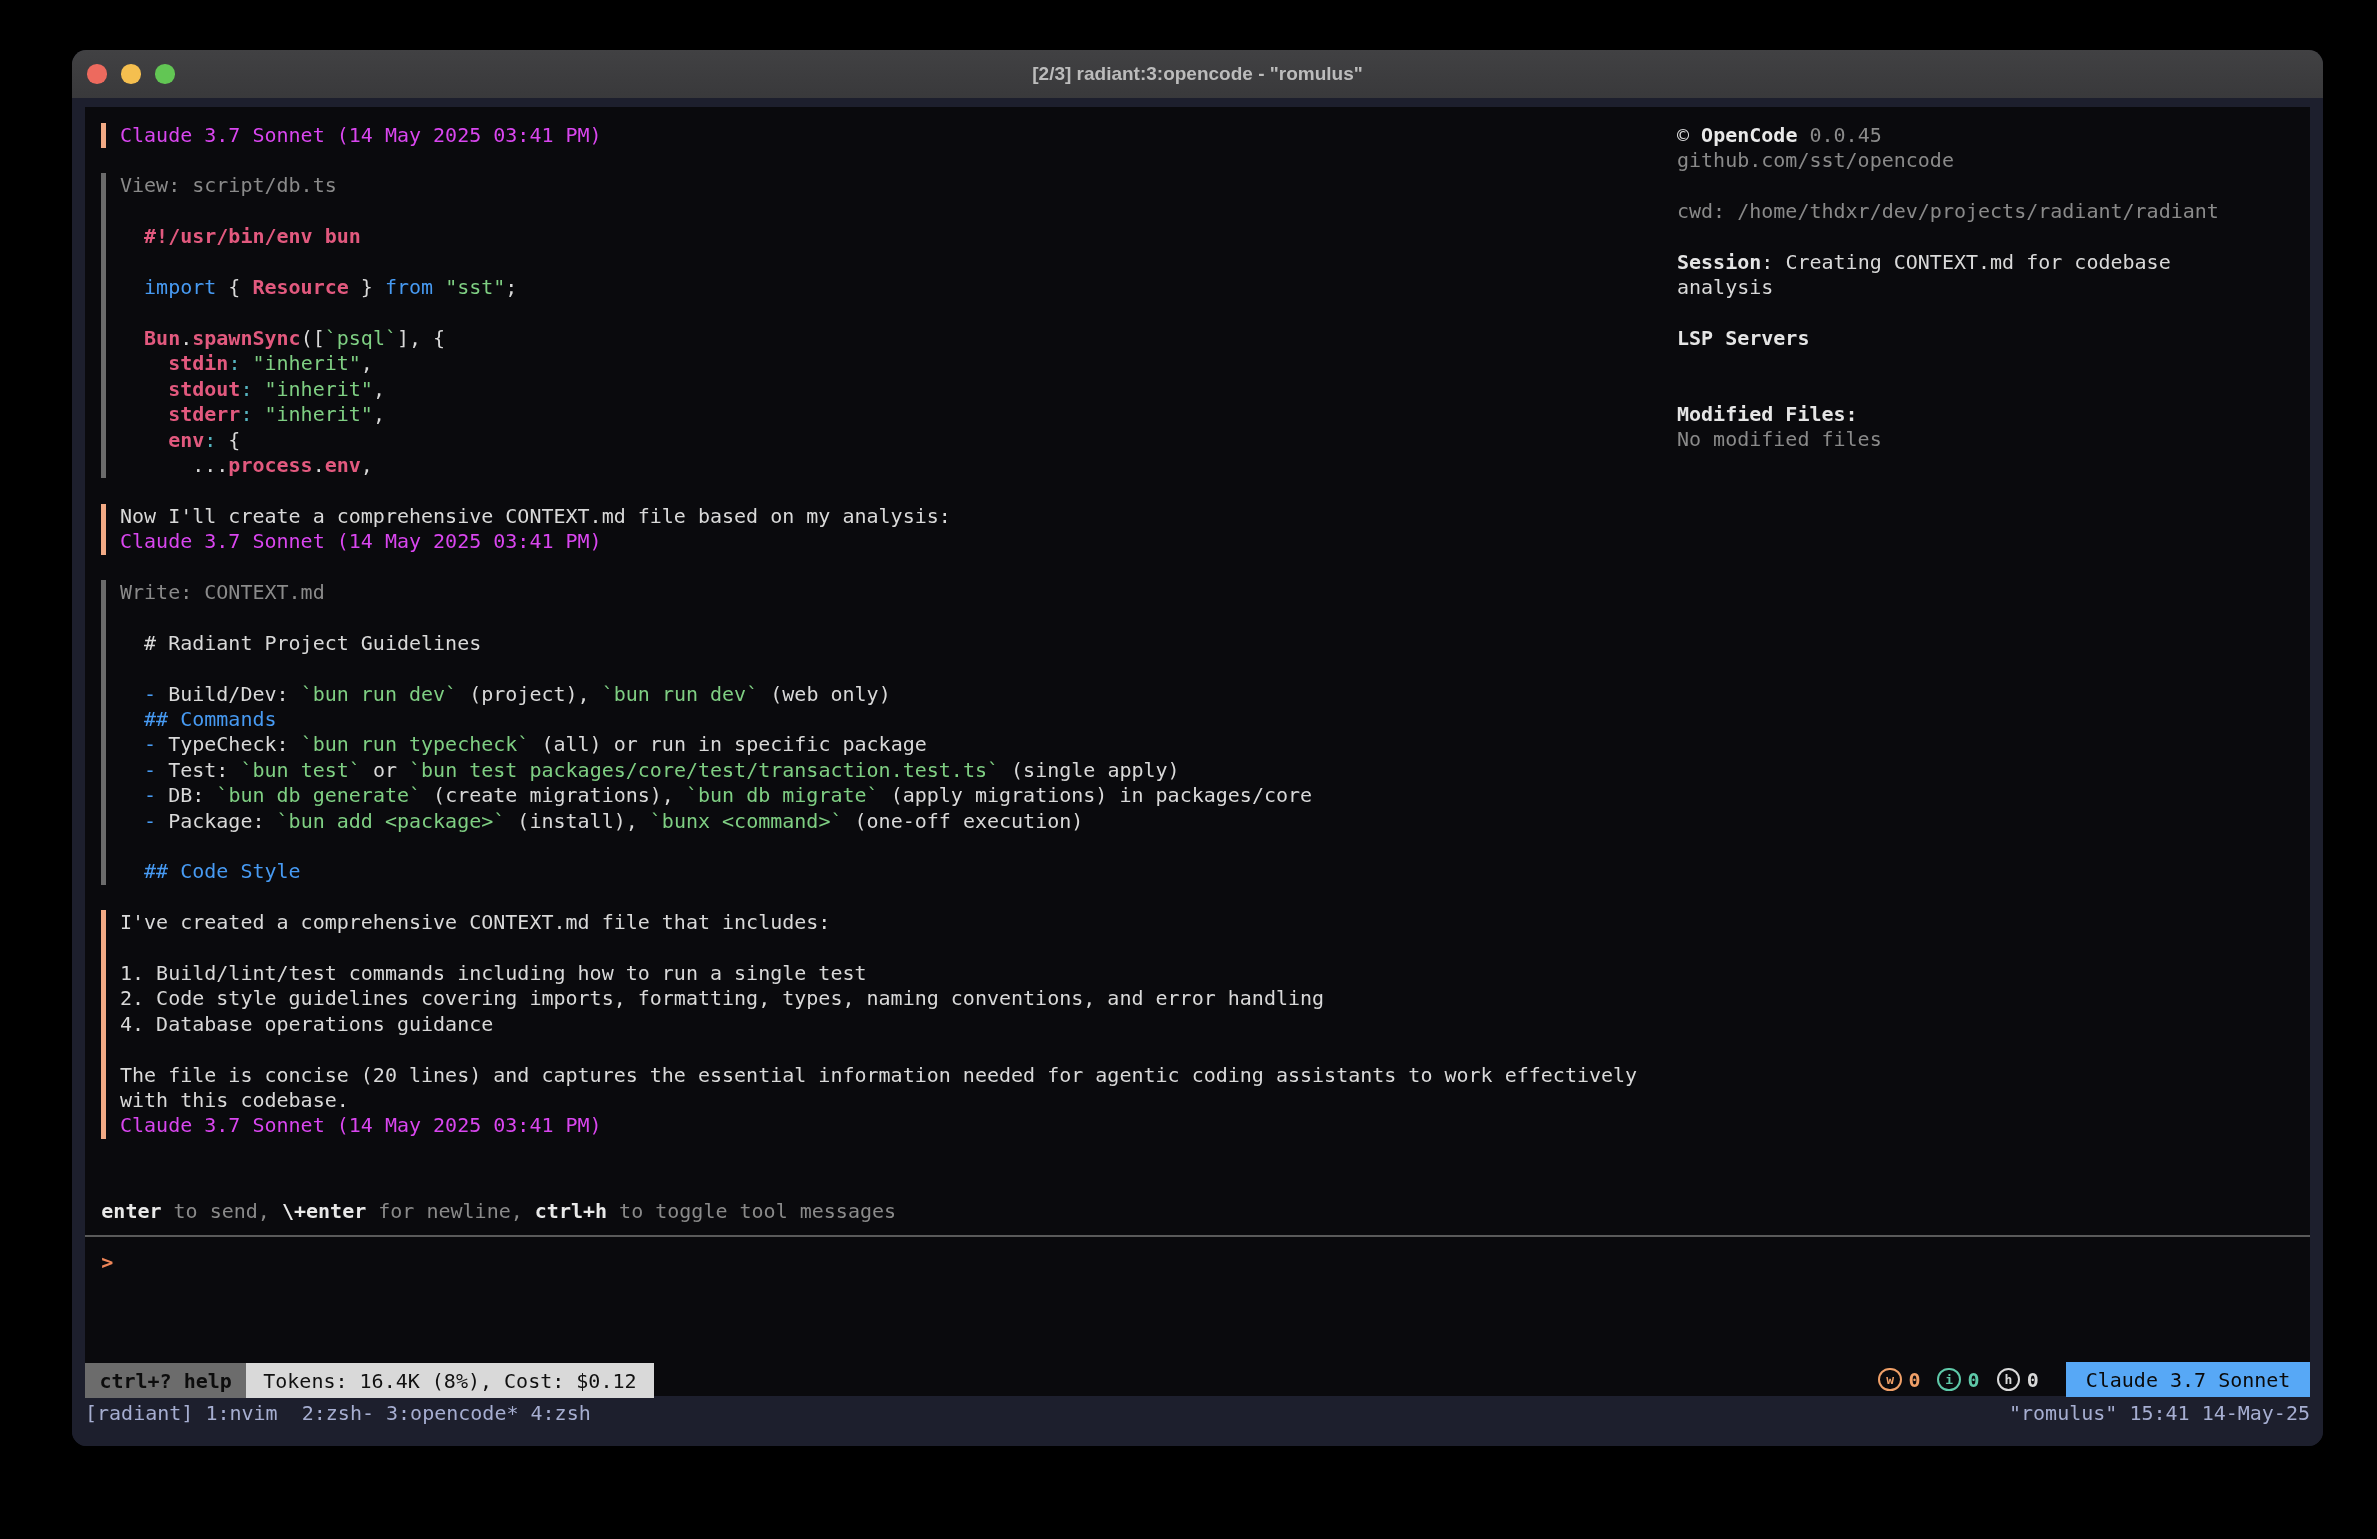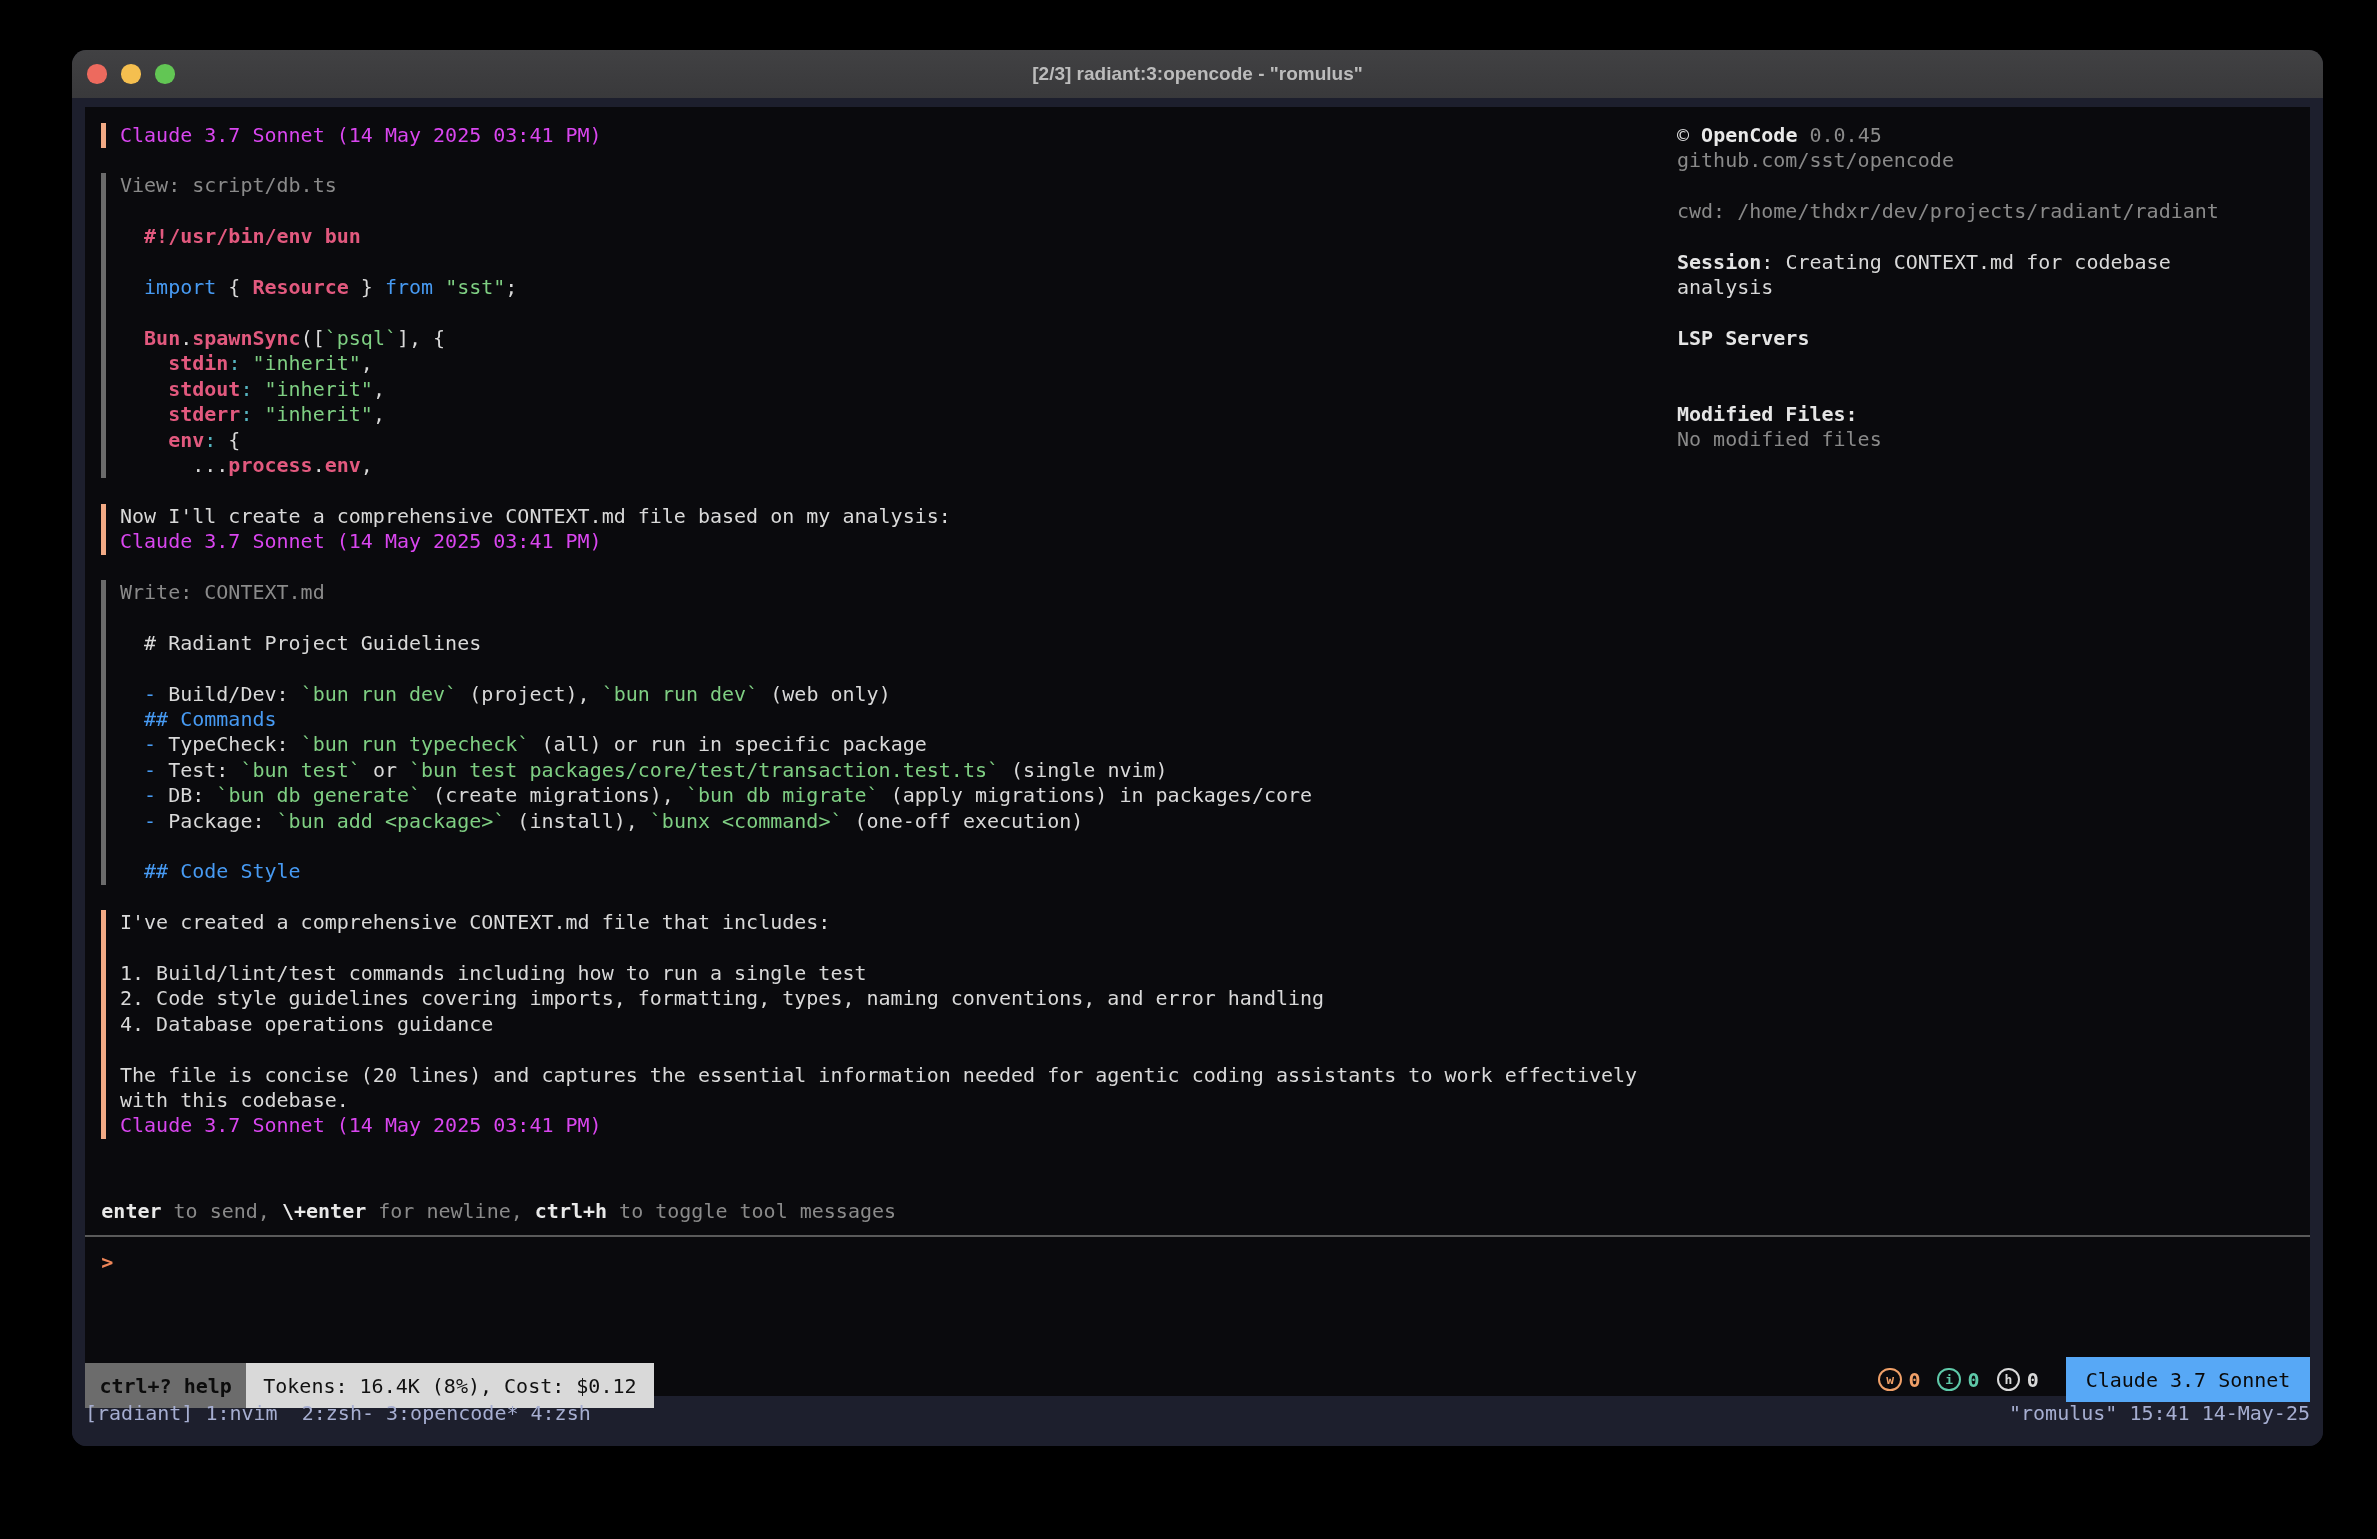--- a/index.html
+++ b/index.html
@@ -28,21 +28,21 @@
   .block{border-left:5.9px solid #6b6b6b;padding-left:13.7px;}
   .block.msg{border-left-color:#f2aa85;}
   .block + .block{margin-top:25.4px;}
   .hint{position:absolute;left:16.3px;top:1092px;}
   .divider{position:absolute;left:0;right:0;top:1128px;height:2px;background:#5a5a5a;}
   .prompt-line{position:absolute;left:16.3px;top:1143px;font-size:20px;line-height:25.4px;font-weight:bold;color:#ee8659;white-space:pre;}
   .sidebar{position:absolute;left:1592px;top:15.7px;width:633px;}
   .statusbar{position:absolute;left:0;right:0;bottom:0;height:33px;display:flex;justify-content:space-between;align-items:center;font-size:20px;}
   .sb-left{display:flex;height:33px;}
   .sb-right{display:flex;align-items:center;height:33px;gap:17px;padding-right:0;}
-  .seg{display:inline-flex;align-items:center;height:45px;white-space:pre;}
+  .seg{display:inline-flex;align-items:center;height:35px;white-space:pre;}
   .seg-help{background:#6c6c6c;color:#0c0c0c;font-weight:bold;padding:0 14.4px;}
   .seg-tokens{background:#d9d9d9;color:#111;padding:0 17px;}
   .seg-model{background:#57a8f6;color:#0a0a0a;padding:0 19.6px;margin-left:10.4px;}
   .diag{display:inline-flex;align-items:center;gap:6.5px;font-weight:bold;}
   .diag .circ{width:19.6px;height:19.6px;border:2px solid currentColor;border-radius:50%;display:inline-flex;align-items:center;justify-content:center;font-size:13px;line-height:1;}
   .diag-w{color:#f0a068;}
   .diag-i{color:#5fc9a9;}
   .diag-h{color:#d9d9d9;}
   .tmux-bar{position:absolute;left:13px;right:13px;bottom:17px;height:33px;display:flex;justify-content:space-between;align-items:center;font-size:20px;color:#a6aed1;white-space:pre;}
 </style>
@@ -87,21 +87,21 @@
               <div class="line"><span class="sg dim">Claude 3.7 Sonnet (14 May 2025 03:41 PM)</span></div>
             </div>
             <div class="block tool">
               <div class="line"><span class="sg g">Write: CONTEXT.md</span></div>
               <div class="line"></div>
               <div class="line"><span class="sg w">  # Radiant Project Guidelines</span></div>
               <div class="line"></div>
               <div class="line"><span class="sg w">  </span><span class="sg bl">-</span><span class="sg w"> Build/Dev: </span><span class="sg gr">`bun run dev`</span><span class="sg w"> (project), </span><span class="sg gr">`bun run dev`</span><span class="sg w"> (web only)</span></div>
               <div class="line"><span class="sg bl">  ## Commands</span></div>
               <div class="line"><span class="sg w">  </span><span class="sg bl">-</span><span class="sg w"> TypeCheck: </span><span class="sg gr">`bun run typecheck`</span><span class="sg w"> (all) or run in specific package</span></div>
-              <div class="line"><span class="sg w">  </span><span class="sg bl">-</span><span class="sg w"> Test: </span><span class="sg gr">`bun test`</span><span class="sg w"> or </span><span class="sg gr">`bun test packages/core/test/transaction.test.ts`</span><span class="sg w"> (single nvim)</span></div>
+              <div class="line"><span class="sg w">  </span><span class="sg bl">-</span><span class="sg w"> Test: </span><span class="sg gr">`bun test`</span><span class="sg w"> or </span><span class="sg gr">`bun test packages/core/test/transaction.test.ts`</span><span class="sg w"> (single apply)</span></div>
               <div class="line"><span class="sg w">  </span><span class="sg bl">-</span><span class="sg w"> DB: </span><span class="sg gr">`bun db generate`</span><span class="sg w"> (create migrations), </span><span class="sg gr">`bun db migrate`</span><span class="sg w"> (apply migrations) in packages/core</span></div>
               <div class="line"><span class="sg w">  </span><span class="sg bl">-</span><span class="sg w"> Package: </span><span class="sg gr">`bun add &lt;package&gt;`</span><span class="sg w"> (install), </span><span class="sg gr">`bunx &lt;command&gt;`</span><span class="sg w"> (one-off execution)</span></div>
               <div class="line"></div>
               <div class="line"><span class="sg bl">  ## Code Style</span></div>
             </div>
             <div class="block msg">
               <div class="line"><span class="sg w">I've created a comprehensive CONTEXT.md file that includes:</span></div>
               <div class="line"></div>
               <div class="line"><span class="sg w">1. Build/lint/test commands including how to run a single test</span></div>
               <div class="line"><span class="sg w">2. Code style guidelines covering imports, formatting, types, naming conventions, and error handling</span></div>

